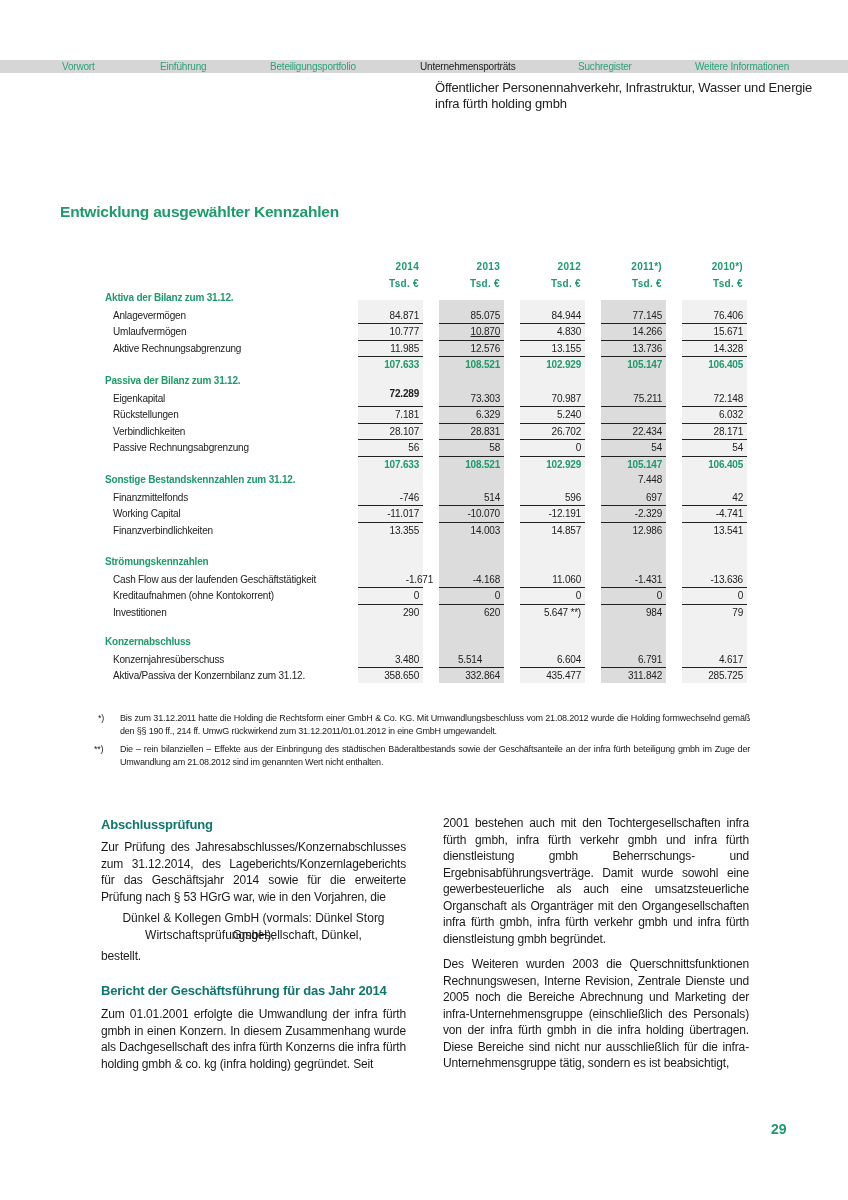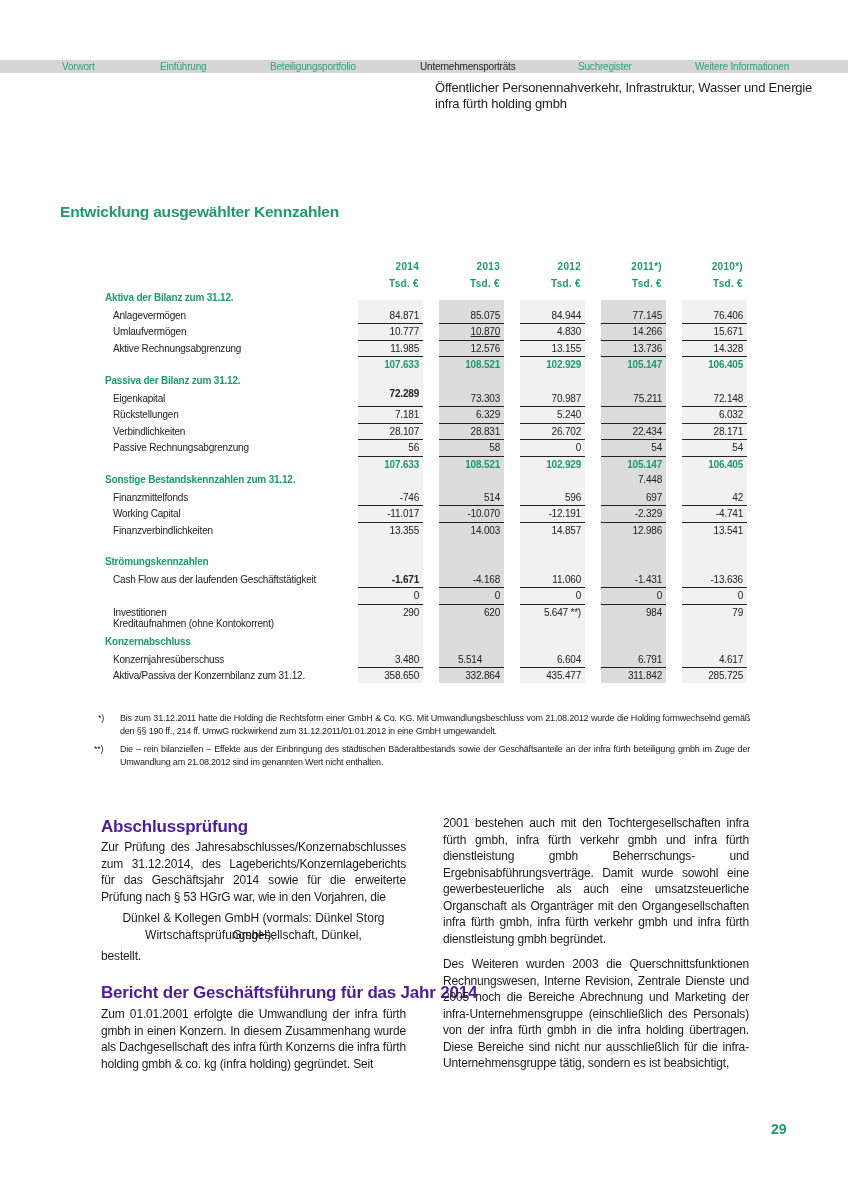--- a/index.html
+++ b/index.html
@@ -24,21 +24,21 @@
   .row-label { position: absolute; left: 113px; font-size: 10px; color: #222; line-height: 12px; white-space: nowrap; letter-spacing: -0.2px; }
   .cell { position: absolute; width: 65px; text-align: right; font-size: 10px; line-height: 12px; color: #222; letter-spacing: -0.2px; }
   .cell.total { color: #1e9a6b; font-weight: bold; }
   .rule { position: absolute; width: 65px; height: 0; border-top: 1.6px solid #222; }
 
   .footnote { position: absolute; left: 100px; width: 650px; font-size: 9px; line-height: 13px; color: #222; letter-spacing: -0.2px; }
   .fn-mark { position: absolute; left: -2px; }
   .fn-text { margin-left: 20px; display: block; text-align: justify; }
 
   
-  .h2 { position: absolute; font-size: 17px; font-weight: bold; color: #4c1d95; letter-spacing: -0.2px; }
+  .h2 { position: absolute; font-size: 13px; font-weight: bold; color: #0f766e; letter-spacing: -0.2px; }
   .para { position: absolute; font-size: 12px; line-height: 16.5px; color: #1a1a1a; text-align: justify; letter-spacing: -0.15px; }
   .center-line { position: absolute; font-size: 12px; line-height: 16.5px; text-align: center; color: #1a1a1a; }
   .page-number { position: absolute; left: 771px; top: 1121px; font-size: 14px; font-weight: bold; color: #1e9a6b; }
 </style>
 </head>
 <body>
 
 <div class="navbar">
   <span class="nav-item" style="left:62px">Vorwort</span>
   <span class="nav-item" style="left:160px">Einführung</span>
@@ -185,31 +185,31 @@
     <div class="cell" style="left: 678px; top: 508px;">-4.741</div>
     <div class="rule" style="left: 682px; top: 521.5px;"></div>
     <div class="row-label" style="top: 524.5px;">Finanzverbindlichkeiten</div>
     <div class="cell" style="left: 354px; top: 524.5px;">13.355</div>
     <div class="cell" style="left: 435px; top: 524.5px;">14.003</div>
     <div class="cell" style="left: 516px; top: 524.5px;">14.857</div>
     <div class="cell" style="left: 597px; top: 524.5px;">12.986</div>
     <div class="cell" style="left: 678px; top: 524.5px;">13.541</div>
     <div class="section-label" style="top: 556px;">Strömungskennzahlen</div>
     <div class="row-label" style="top: 573.5px;">Cash Flow aus der laufenden Geschäftstätigkeit</div>
-    <div class="cell" style="left: 354px; top: 573.5px; font-weight: bold;">-1.671</div>
+    <div class="cell" style="left: 368px; top: 573.5px;">-1.671</div>
     <div class="rule" style="left: 358px; top: 587px;"></div>
     <div class="cell" style="left: 435px; top: 573.5px;">-4.168</div>
     <div class="rule" style="left: 439px; top: 587px;"></div>
     <div class="cell" style="left: 516px; top: 573.5px;">11.060</div>
     <div class="rule" style="left: 520px; top: 587px;"></div>
     <div class="cell" style="left: 597px; top: 573.5px;">-1.431</div>
     <div class="rule" style="left: 601px; top: 587px;"></div>
     <div class="cell" style="left: 678px; top: 573.5px;">-13.636</div>
     <div class="rule" style="left: 682px; top: 587px;"></div>
-    <div class="row-label" style="top: 590px; margin-top: 28px;">Kreditaufnahmen (ohne Kontokorrent)</div>
+    <div class="row-label" style="top: 590px;">Kreditaufnahmen (ohne Kontokorrent)</div>
     <div class="cell" style="left: 354px; top: 590px;">0</div>
     <div class="rule" style="left: 358px; top: 603.5px;"></div>
     <div class="cell" style="left: 435px; top: 590px;">0</div>
     <div class="rule" style="left: 439px; top: 603.5px;"></div>
     <div class="cell" style="left: 516px; top: 590px;">0</div>
     <div class="rule" style="left: 520px; top: 603.5px;"></div>
     <div class="cell" style="left: 597px; top: 590px;">0</div>
     <div class="rule" style="left: 601px; top: 603.5px;"></div>
     <div class="cell" style="left: 678px; top: 590px;">0</div>
     <div class="rule" style="left: 682px; top: 603.5px;"></div>

